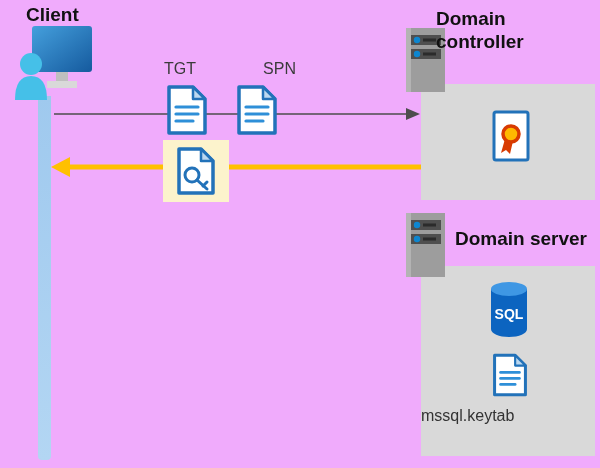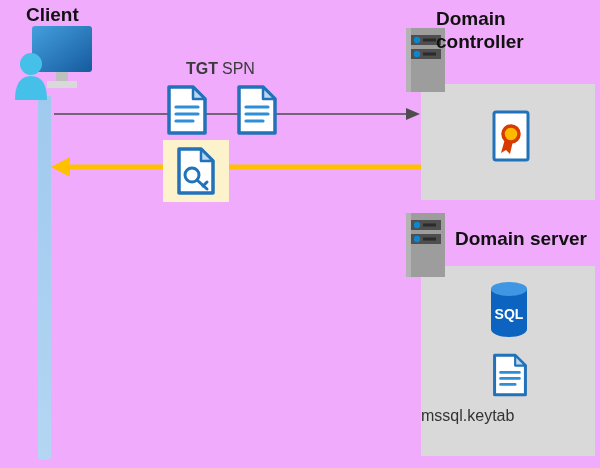--- a/index.html
+++ b/index.html
@@ -19,22 +19,22 @@
 
   .arrows{ left:0; top:0; pointer-events:none; }
 
   .dc-box{ left:421px; top:84px; width:174px; height:116px; background:#d9d9d9; }
   .linux-box{ left:421px; top:266px; width:174px; height:190px; background:#d9d9d9; }
   .dc-server{ left:403px; top:28px; }
   .linux-server{ left:403px; top:213px; }
   .dc-label{ left:436px; top:8px; width:132px; line-height:1.2; }
   .linux-label{ left:455px; top:228px; width:140px; }
 
-  .tgt-label{ left:179px; top:60px; width:46px; text-align:center;font-weight:bold; }
-  .spn-label{ left:222px; top:60px; width:46px; text-align:left; }
+  .tgt-label{ left:164px; top:60px; width:46px; text-align:left; }
+  .spn-label{ left:250px; top:60px; width:46px; text-align:right; }
   .tgt-doc{ left:166px; top:84px; }
   .spn-doc{ left:236px; top:84px; }
 
   .highlight{ left:163px; top:140px; width:66px; height:62px; background:#fcf3cc; }
   .keytab-icon{ left:176px; top:146px; }
 
   .cert-icon{ left:492px; top:110px; }
   .sql-icon{ left:488px; top:280px; }
   .linux-doc{ left:492px; top:352px; }
   .keytab-name{ left:421px; top:407px; width:182px; text-align:left; font-size:16px; color:#333; }

